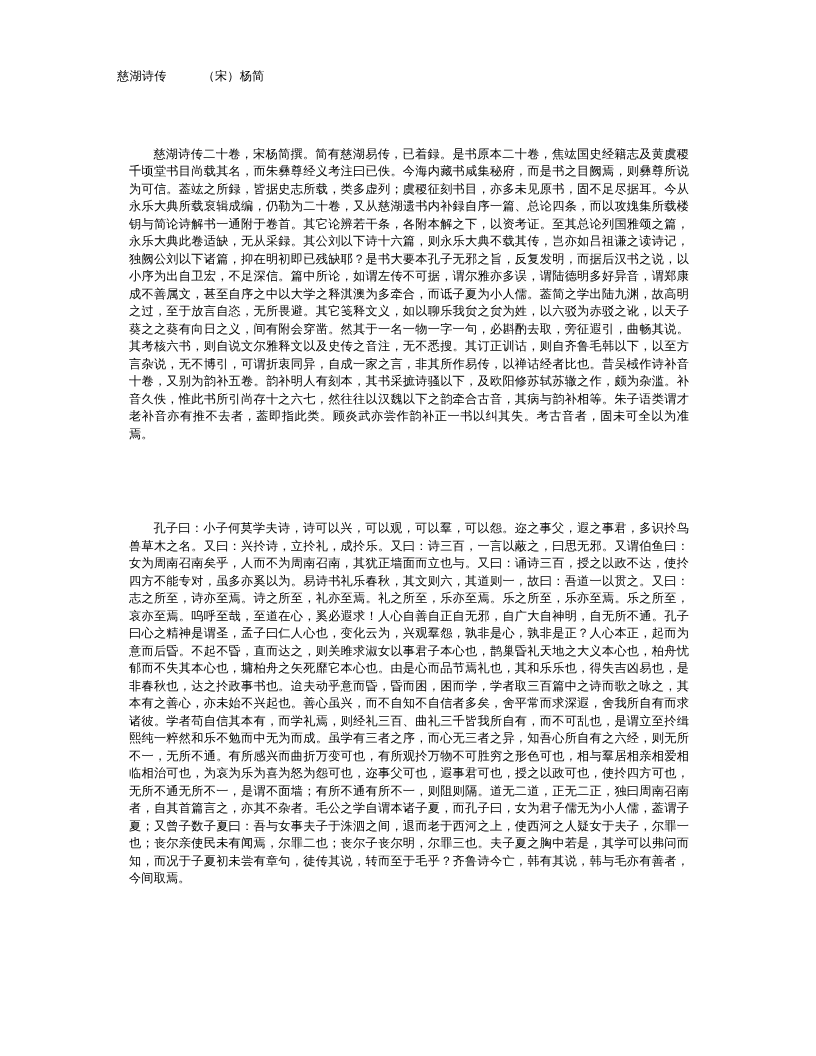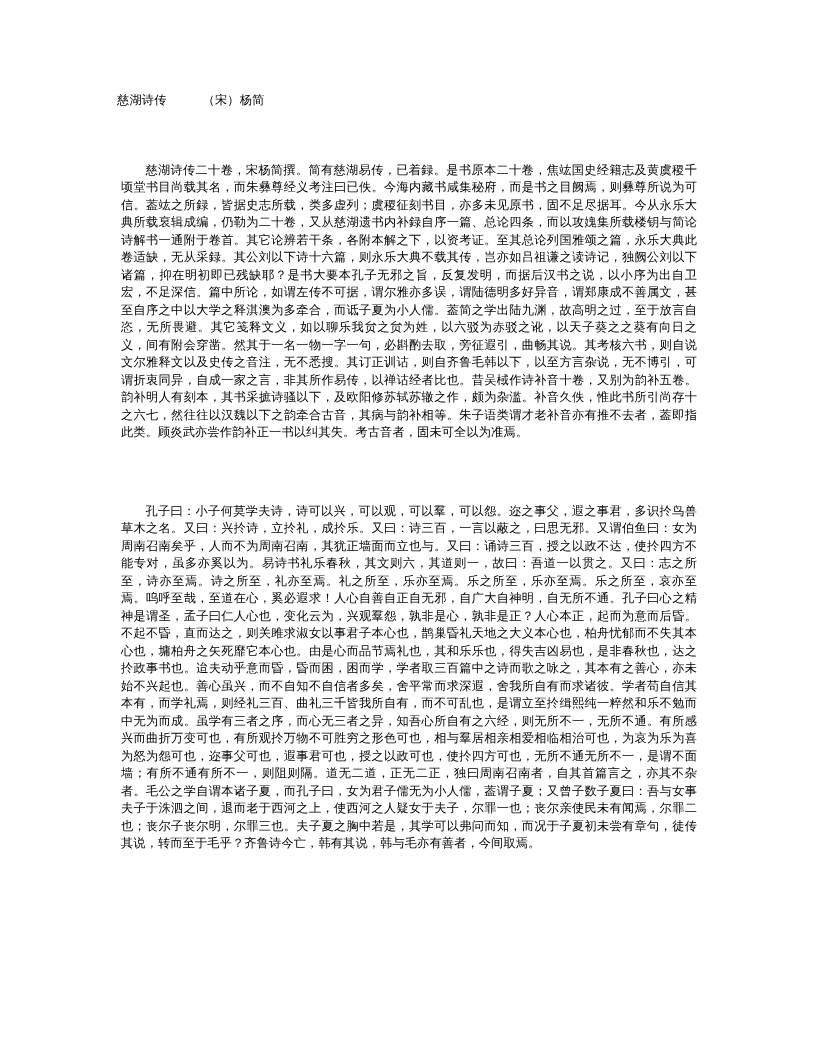--- a/index.html
+++ b/index.html
@@ -22,41 +22,41 @@
     box-sizing: border-box;
   }
   .content {
     position: absolute;
     left: 117px;
     top: 0;
     width: 584px;
   }
   
   .doc-header {
-    margin-top: 92px;
+    margin-top: 68px;
     font-size: 12.2px;
     line-height: 17.5px;
     letter-spacing: 0.2px;
     white-space: pre;
   }
   .doc-header .title-main { }
   .doc-header .gap { display: inline-block; width: 36px; }
   .doc-header .author { }
 
   
   .para {
     font-size: 12.2px;
     line-height: 17.5px;
     text-align: justify;
     text-justify: inter-character;
     text-align-last: left;
     letter-spacing: 0.15px;
     word-break: break-all;
     overflow-wrap: anywhere;
-    margin: 4px;
+    margin: 12px;
     text-indent: 2em;
   }
 
   
   .spacer-abstract { height: 48px; }
   .spacer-between  { height: 35px; }
   .spacer-afterhdr { height: 18px; }
 
   .section-heading {
     font-size: 12.2px;

